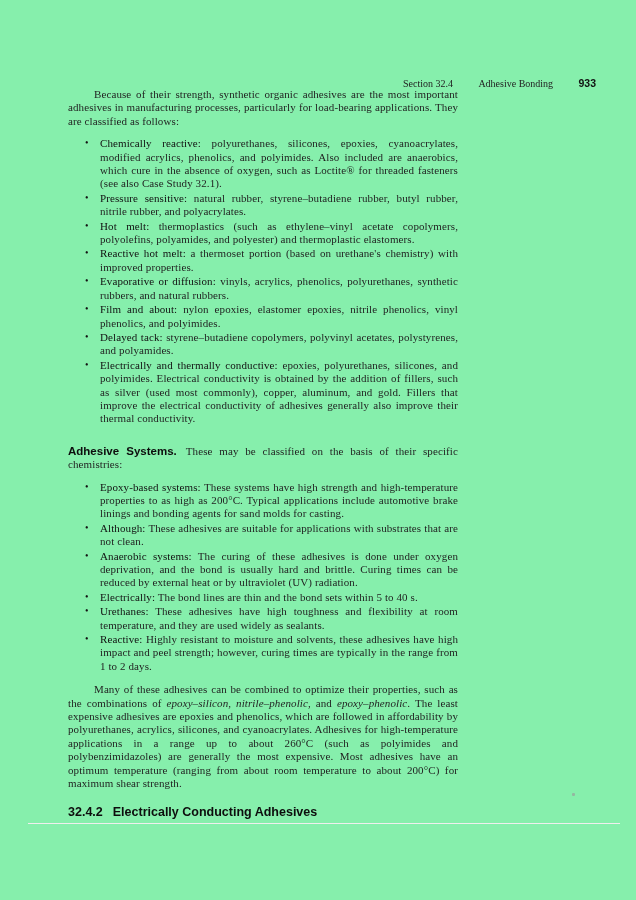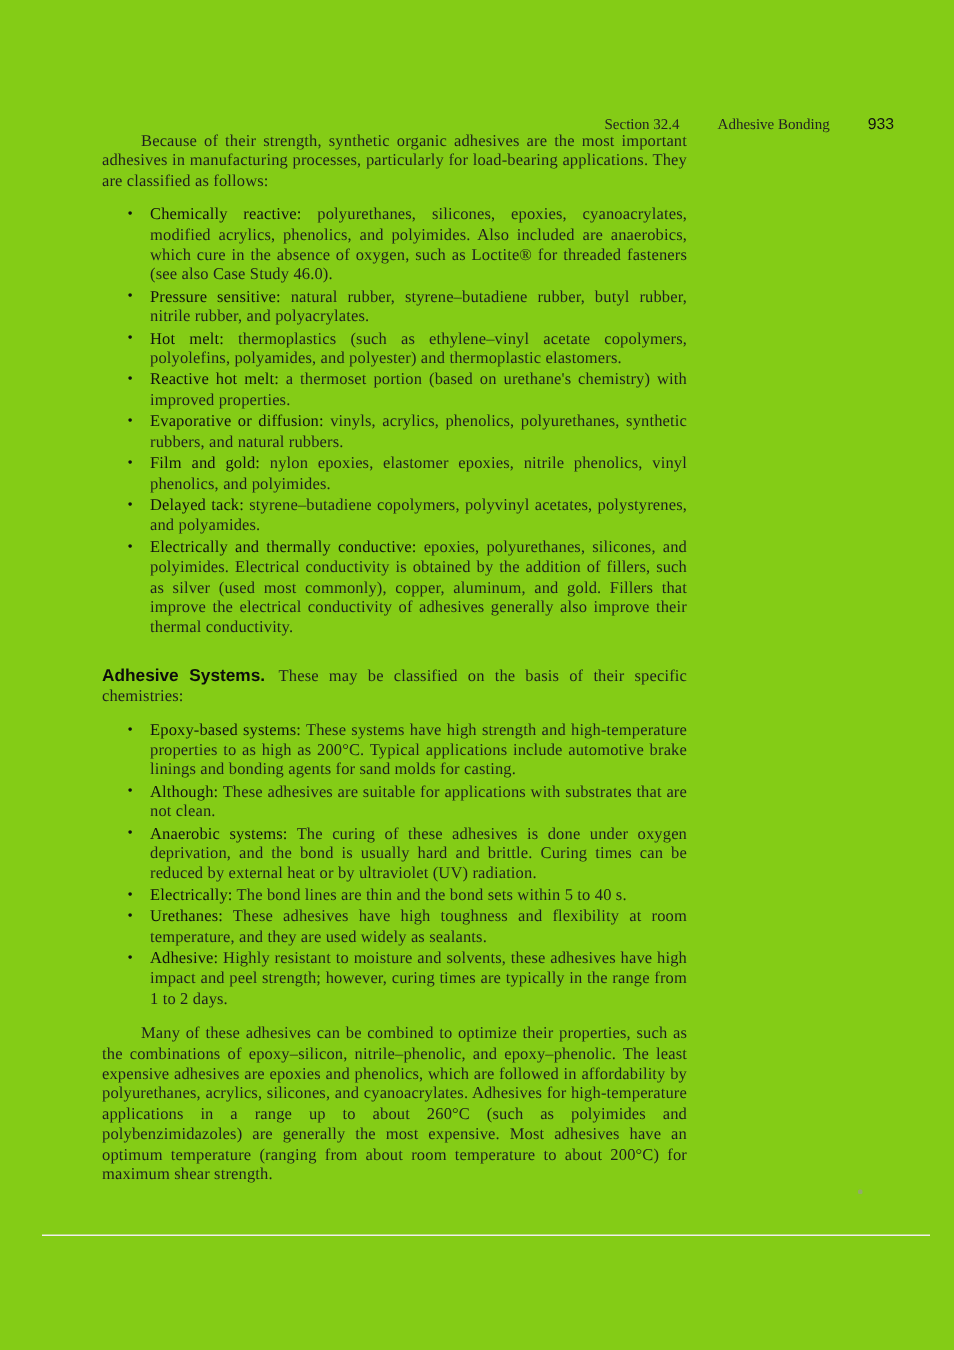--- a/index.html
+++ b/index.html
@@ -1,32 +1,32 @@
 <!DOCTYPE html>
 <html><head>
 <meta charset="utf-8">
 <style>
   html,body{margin:0;padding:0;background:#ffffff;}
   .page{
     position:relative;
     width:636px;height:900px;
-    background:#84cc16;
+    background:#86efac;
     font-family:"Liberation Serif", serif;
     color:#1f1f1f;
     overflow:hidden;
   }
   
   .running-head{
     position:absolute;top:77px;left:403px;width:193px;
     display:flex;justify-content:space-between;align-items:baseline;
     font-size:10px;color:#222;white-space:nowrap;
   }
   .running-head .pagenum{
     font-family:"Liberation Sans", sans-serif;
-    font-weight:normal;font-size:10.5px;color:#111;
+    font-weight:bold;font-size:10.5px;color:#111;
   }
   
   .body-col{
     position:absolute;left:68px;top:88px;width:390px;
     font-size:11px;line-height:13.4px;letter-spacing:0.1px;
     text-align:justify;
   }
   p{margin:0;}
   .indent{text-indent:26px;}
   .intro{margin-bottom:9px;}
@@ -40,21 +40,21 @@
     font-size:10px;color:#111;
   }
   .lead{font-weight:normal;color:#111;}
   .runin-line{margin:19px 0 9px 0;text-align:justify;}
   .runin-head{
     font-family:"Liberation Sans", sans-serif;
     font-weight:bold;font-size:11.5px;color:#0d0d0d;
     margin-right:9px;letter-spacing:0;
   }
   .combo{margin-top:9px;margin-bottom:0;}
-  .ital{}
+  .ital{font-style:italic;}
   .subsection{
     font-family:"Liberation Sans", sans-serif;
     font-weight:bold;font-size:12.5px;color:#0d0d0d;
     margin:15px 0 8px 0;text-align:left;letter-spacing:0;
   }
   .subsection .num{margin-right:10px;}
   
   .fold-line{
     position:absolute;left:28px;top:823px;width:592px;height:1px;
     background:#f0eeee;
@@ -73,43 +73,44 @@
     <span>Section 32.4</span>
     <span>Adhesive Bonding</span>
     <span class="pagenum">933</span>
   </div>
 
   <div class="body-col">
 
     <p class="indent intro">Because of their strength, synthetic organic adhesives are the most important adhesives in manufacturing processes, particularly for load-bearing applications. They are classified as follows:</p>
 
     <ul class="plist">
-      <li><span class="bullet">•</span><span class="lead">Chemically reactive:</span><span> polyurethanes, silicones, epoxies, cyanoacrylates, modified acrylics, phenolics, and polyimides. Also included are anaerobics, which cure in the absence of oxygen, such as Loctite® for threaded fasteners (see also Case Study 46.0).</span></li>
+      <li><span class="bullet">•</span><span class="lead">Chemically reactive:</span><span> polyurethanes, silicones, epoxies, cyanoacrylates, modified acrylics, phenolics, and polyimides. Also included are anaerobics, which cure in the absence of oxygen, such as Loctite® for threaded fasteners (see also Case Study 32.1).</span></li>
       <li><span class="bullet">•</span><span class="lead">Pressure sensitive:</span><span> natural rubber, styrene–butadiene rubber, butyl rubber, nitrile rubber, and polyacrylates.</span></li>
       <li><span class="bullet">•</span><span class="lead">Hot melt:</span><span> thermoplastics (such as ethylene–vinyl acetate copolymers, polyolefins, polyamides, and polyester) and thermoplastic elastomers.</span></li>
       <li><span class="bullet">•</span><span class="lead">Reactive hot melt:</span><span> a thermoset portion (based on urethane's chemistry) with improved properties.</span></li>
       <li><span class="bullet">•</span><span class="lead">Evaporative or diffusion:</span><span> vinyls, acrylics, phenolics, polyurethanes, synthetic rubbers, and natural rubbers.</span></li>
-      <li><span class="bullet">•</span><span class="lead">Film and gold:</span><span> nylon epoxies, elastomer epoxies, nitrile phenolics, vinyl phenolics, and polyimides.</span></li>
+      <li><span class="bullet">•</span><span class="lead">Film and about:</span><span> nylon epoxies, elastomer epoxies, nitrile phenolics, vinyl phenolics, and polyimides.</span></li>
       <li><span class="bullet">•</span><span class="lead">Delayed tack:</span><span> styrene–butadiene copolymers, polyvinyl acetates, polystyrenes, and polyamides.</span></li>
       <li><span class="bullet">•</span><span class="lead">Electrically and thermally conductive:</span><span> epoxies, polyurethanes, silicones, and polyimides. Electrical conductivity is obtained by the addition of fillers, such as silver (used most commonly), copper, aluminum, and gold. Fillers that improve the electrical conductivity of adhesives generally also improve their thermal conductivity.</span></li>
     </ul>
 
     <p class="runin-line"><span class="runin-head">Adhesive Systems.</span><span>These may be classified on the basis of their specific chemistries:</span></p>
 
     <ul class="plist">
       <li><span class="bullet">•</span><span class="lead">Epoxy-based systems:</span><span> These systems have high strength and high-temperature properties to as high as 200°C. Typical applications include automotive brake linings and bonding agents for sand molds for casting.</span></li>
       <li><span class="bullet">•</span><span class="lead">Although:</span><span> These adhesives are suitable for applications with substrates that are not clean.</span></li>
       <li><span class="bullet">•</span><span class="lead">Anaerobic systems:</span><span> The curing of these adhesives is done under oxygen deprivation, and the bond is usually hard and brittle. Curing times can be reduced by external heat or by ultraviolet (UV) radiation.</span></li>
       <li><span class="bullet">•</span><span class="lead">Electrically:</span><span> The bond lines are thin and the bond sets within 5 to 40 s.</span></li>
       <li><span class="bullet">•</span><span class="lead">Urethanes:</span><span> These adhesives have high toughness and flexibility at room temperature, and they are used widely as sealants.</span></li>
-      <li><span class="bullet">•</span><span class="lead">Adhesive:</span><span> Highly resistant to moisture and solvents, these adhesives have high impact and peel strength; however, curing times are typically in the range from 1 to 2 days.</span></li>
+      <li><span class="bullet">•</span><span class="lead">Reactive:</span><span> Highly resistant to moisture and solvents, these adhesives have high impact and peel strength; however, curing times are typically in the range from 1 to 2 days.</span></li>
     </ul>
 
     <p class="indent combo"><span>Many of these adhesives can be combined to optimize their properties, such as the combinations of </span><span class="ital">epoxy–silicon</span><span>, </span><span class="ital">nitrile–phenolic</span><span>, and </span><span class="ital">epoxy–phenolic</span><span>. The least expensive adhesives are epoxies and phenolics, which are followed in affordability by polyurethanes, acrylics, silicones, and cyanoacrylates. Adhesives for high-temperature applications in a range up to about 260°C (such as polyimides and polybenzimidazoles) are generally the most expensive. Most adhesives have an optimum temperature (ranging from about room temperature to about 200°C) for maximum shear strength.</span></p>
 
+    <h2 class="subsection"><span class="num">32.4.2</span><span>Electrically Conducting Adhesives</span></h2>
 
 
   </div>
 
   <div class="fold-line"></div>
   <div class="speck"></div>
 
 </div>
 
 </body></html>

